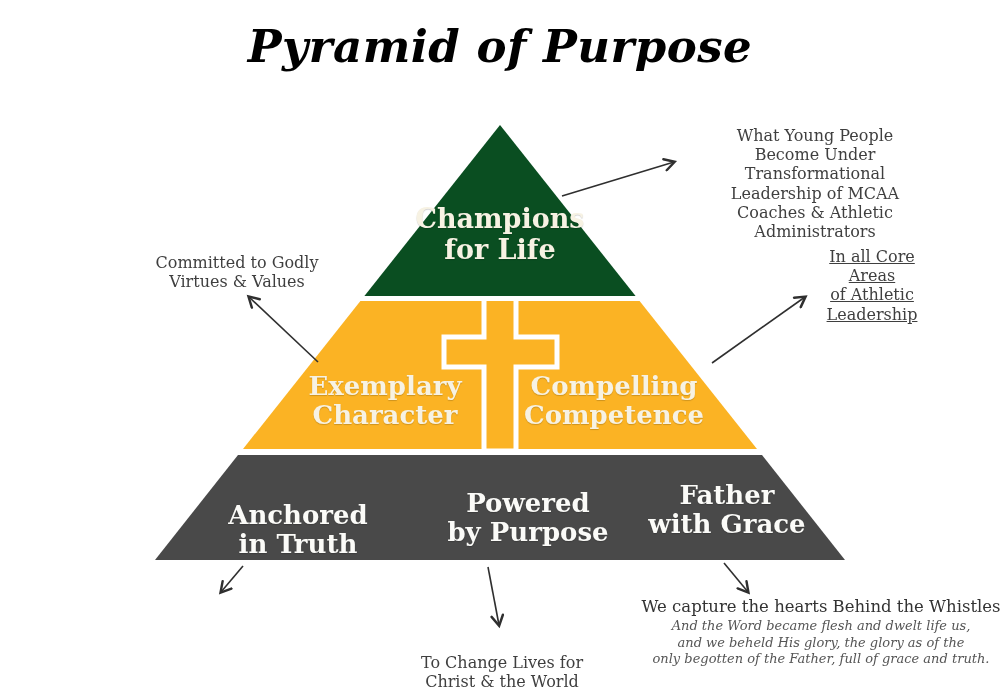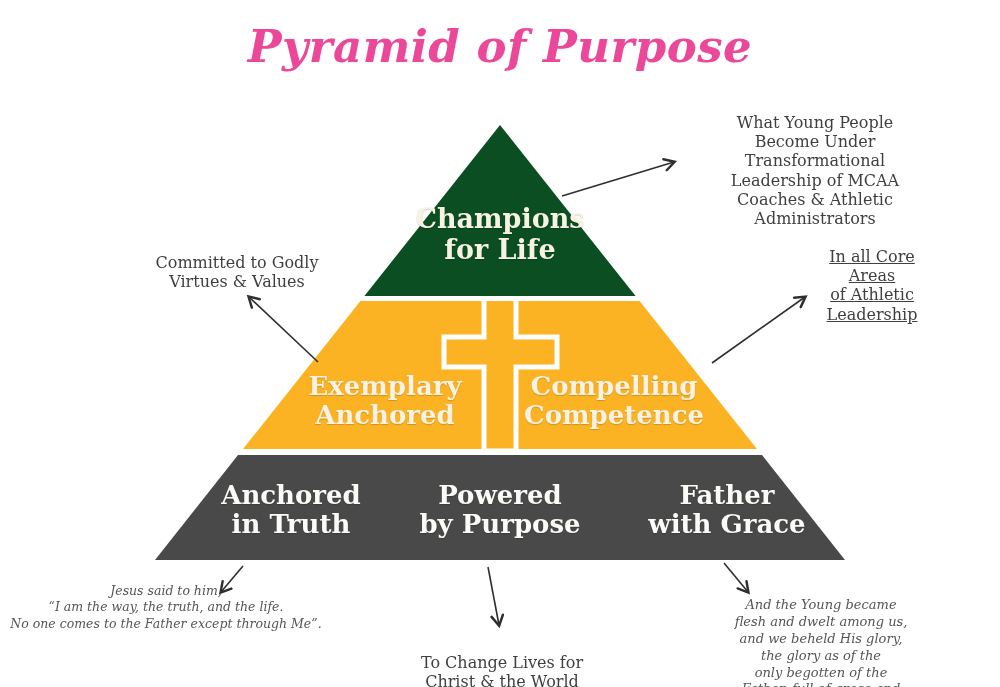--- a/index.html
+++ b/index.html
@@ -6,21 +6,21 @@
   body{
     width:1000px;height:687px;position:relative;background:#ffffff;
     font-family:"DejaVu Serif","Liberation Serif",serif;overflow:hidden;
   }
   .abs{position:absolute;}
   .ctr{transform:translateX(-50%);text-align:center;}
   .pre{white-space:pre-line;}
 
   .page-title{
     left:500px;top:20px;font-size:45px;font-weight:bold;font-style:italic;
-    color:#ec4899;letter-spacing:0.5px;white-space:nowrap;
+    color:#000000;letter-spacing:0.5px;white-space:nowrap;
   }
 
   svg.layer{position:absolute;left:0;top:0;}
 
   .tier-label{
     font-weight:bold;line-height:1.13;color:#f7f2e3;
     text-shadow:0 1px 1px rgba(0,0,0,0.18);
   }
   .lbl-top{left:500px;top:204px;font-size:27px;}
   .lbl-mid{top:372px;font-size:26px;}
@@ -59,43 +59,41 @@
     <line x1="712" y1="363" x2="805" y2="297" marker-end="url(#ah)"></line>
     <line x1="243" y1="566" x2="221" y2="592" marker-end="url(#ah)"></line>
     <line x1="488" y1="567" x2="499" y2="625" marker-end="url(#ah)"></line>
     <line x1="724" y1="563" x2="748" y2="592" marker-end="url(#ah)"></line>
   </g>
 </svg>
 
 <div class="abs ctr pre tier-label lbl-top">Champions
 for Life</div>
 <div class="abs ctr pre tier-label lbl-mid" style="left:385px;">Exemplary
-Anchored</div>
+Character</div>
 <div class="abs ctr pre tier-label lbl-mid" style="left:614px;">Compelling
 Competence</div>
-<div class="abs ctr pre tier-label lbl-bot" style="left:291px;">Anchored
+<div class="abs ctr pre tier-label lbl-bot" style="left:298px;margin-top:20px;">Anchored
 in Truth</div>
-<div class="abs ctr pre tier-label lbl-bot" style="left:500px;">Powered
+<div class="abs ctr pre tier-label lbl-bot" style="left:528px;margin-top:8px;">Powered
 by Purpose</div>
 <div class="abs ctr pre tier-label lbl-bot" style="left:727px;">Father
 with Grace</div>
 
-<div class="abs ctr pre note" style="left:815px;top:113px;text-align:center;">What Young People Become Under
+<div class="abs ctr pre note" style="left:815px;top:126px;text-align:center;">What Young People Become Under
 Transformational Leadership of MCAA
 Coaches &amp; Athletic Administrators</div>
 <div class="abs ctr pre note" style="left:237px;top:253px;">Committed to Godly
 Virtues &amp; Values</div>
 <div class="abs ctr pre note" style="left:872px;top:247px;text-decoration:underline;">In all Core Areas
 of Athletic Leadership</div>
 <div class="abs ctr pre note" style="left:502px;top:653px;">To Change Lives for
 Christ &amp; the World</div>
 
 <div class="abs ctr" style="left:166px;top:583px;">
-  <div class="scripture-quote pre">Jesus said to him,
-“I am the way, the truth, and the life.
-No one comes to the Father except through Me”.</div>
 </div>
 
 <div class="abs ctr" style="left:821px;top:597px;">
-  <div class="scripture-quote pre" style="font-size:13px;">And the Young became flesh and dwelt among us,
+  <div class="scripture-heading" style="font-size:16.5px;">We capture the hearts Behind the Whistles</div>
+  <div class="scripture-quote pre" style="font-size:13px;">And the Word became flesh and dwelt life us,
 and we beheld His glory, the glory as of the
 only begotten of the Father, full of grace and truth.</div>
 </div>
 
 </body></html>

